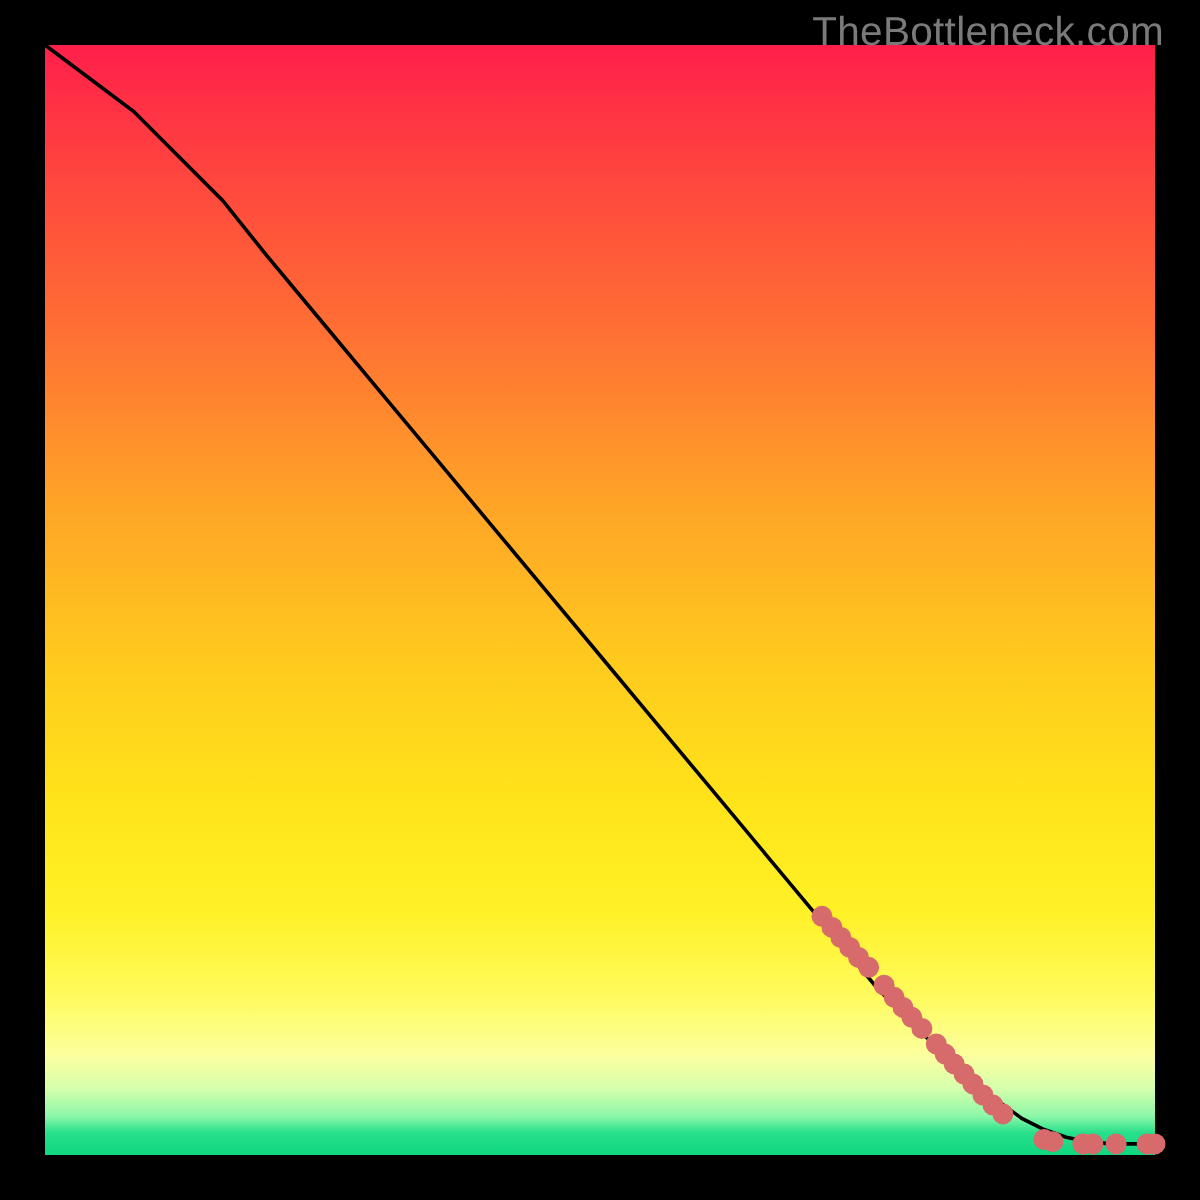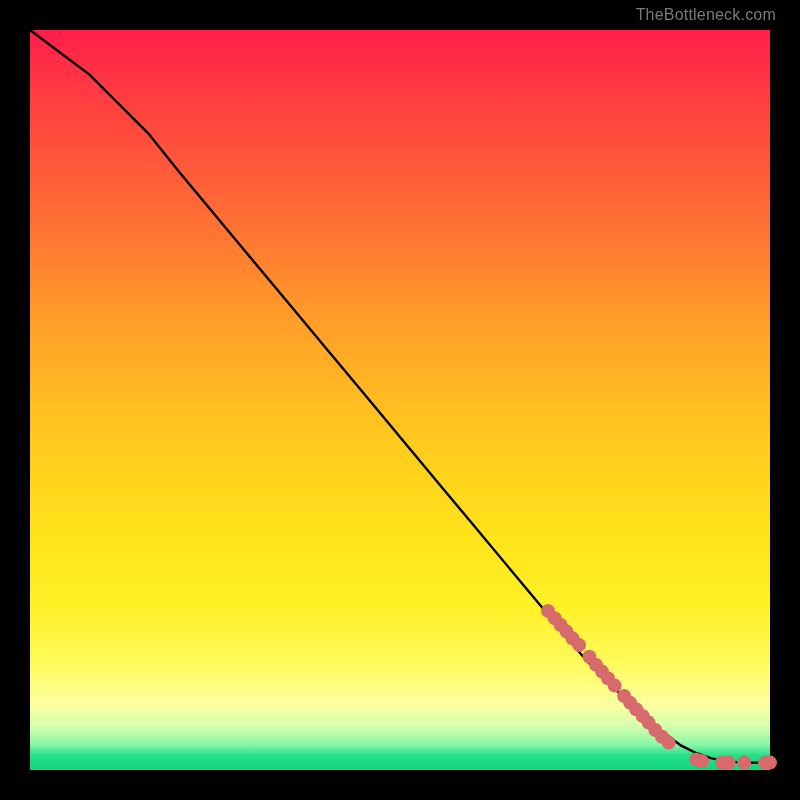--- a/index.html
+++ b/index.html
@@ -39,21 +39,21 @@
       #8cf7a8 96.5%,
       #27e08a 98%,
       #0fd780 100%
     );
   }
   .watermark {
     position: absolute;
     top: 6px;
     right: 24px;
     color: #7a7a7a;
-    font-size: 16px;
+    font-size: 27px;
     font-weight: 400;
     letter-spacing: 0.2px;
     user-select: none;
   }
   svg.curve {
     position: absolute;
     left: 0;
     top: 0;
     width: 740px;
     height: 740px;

